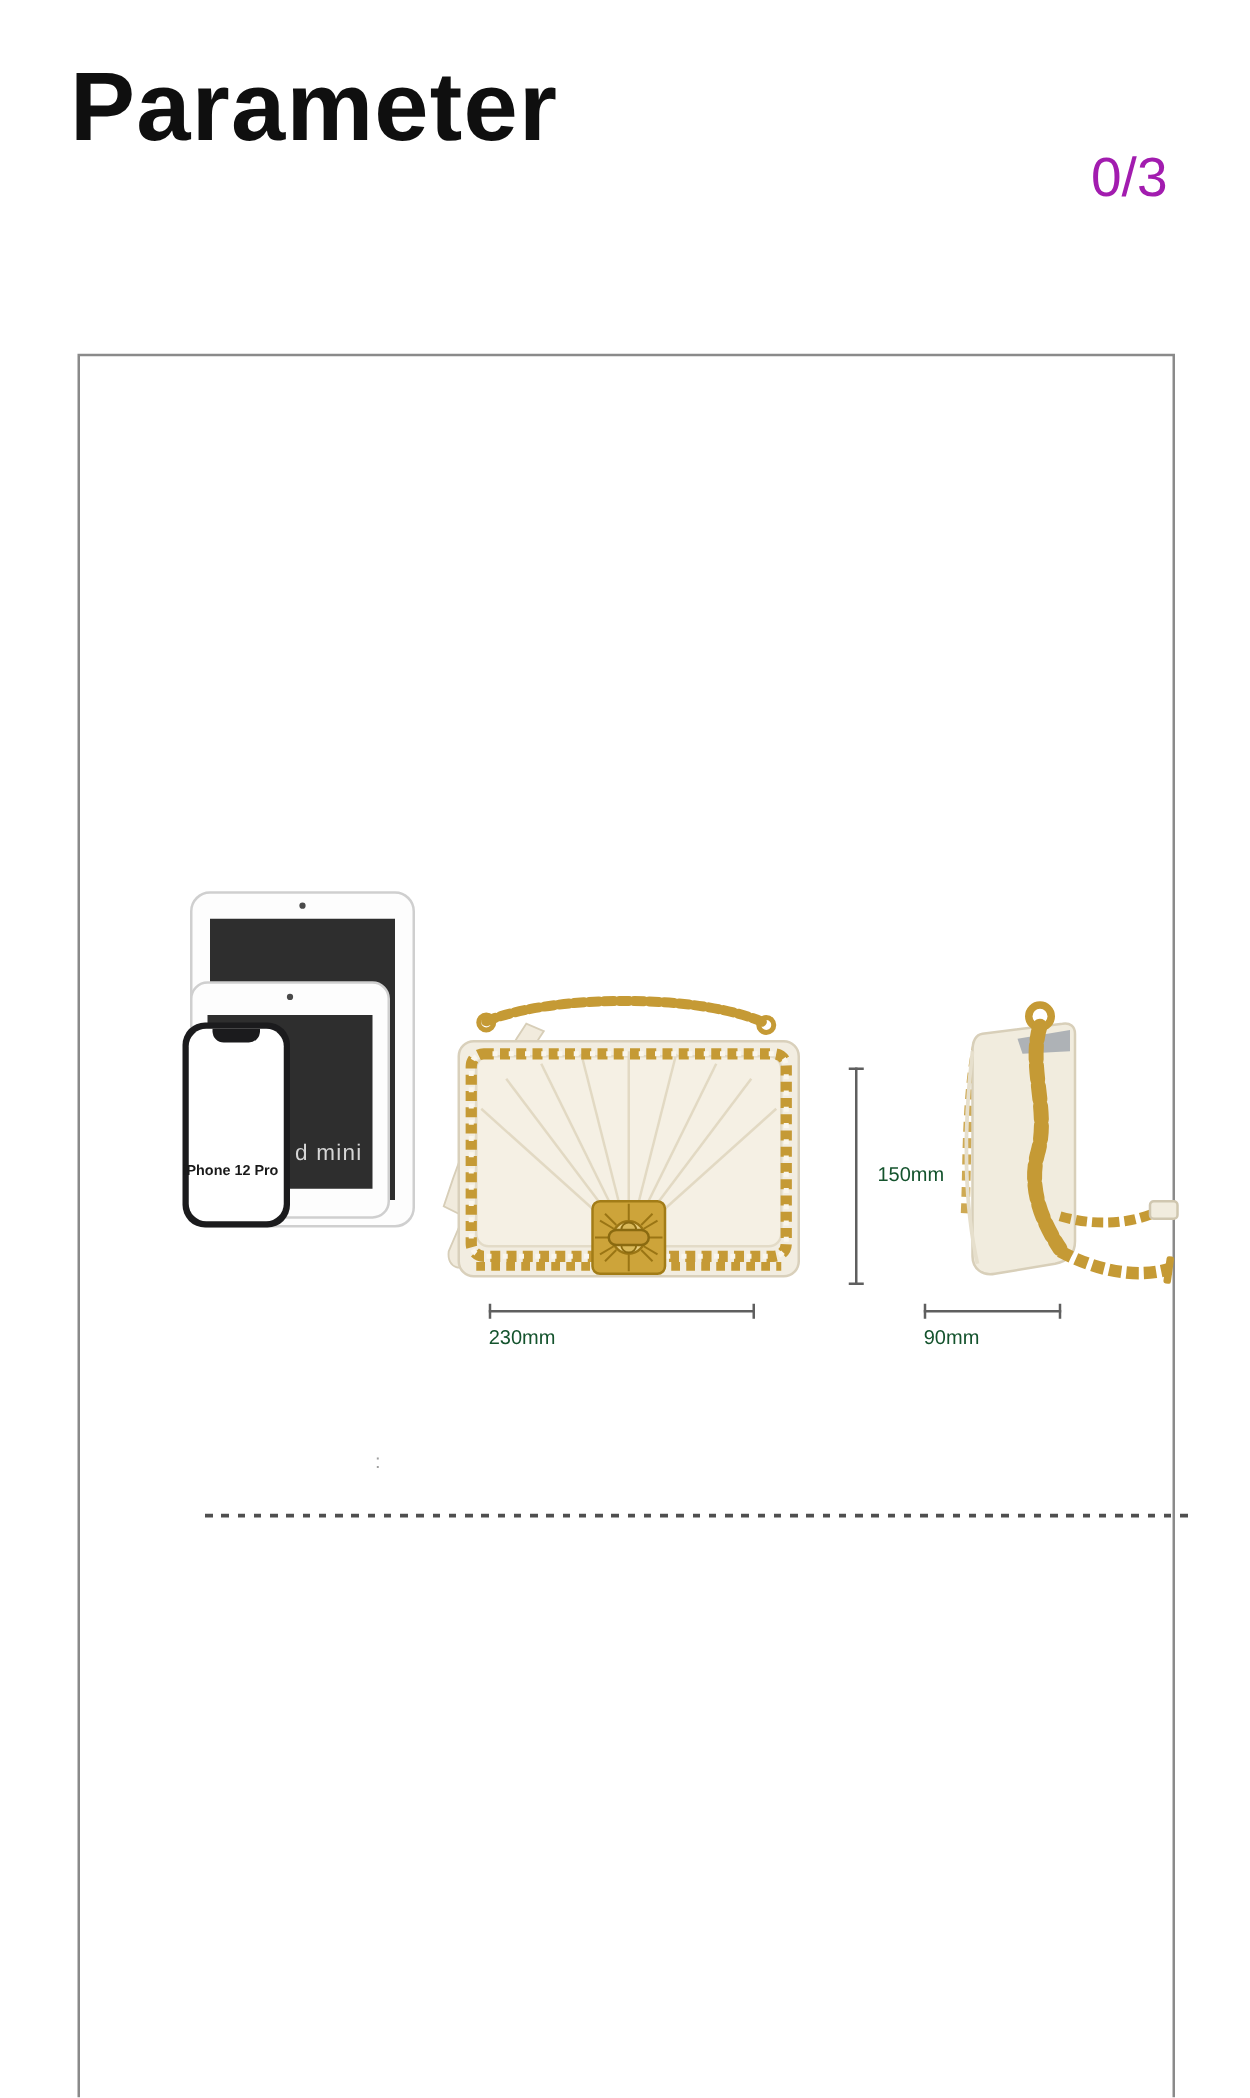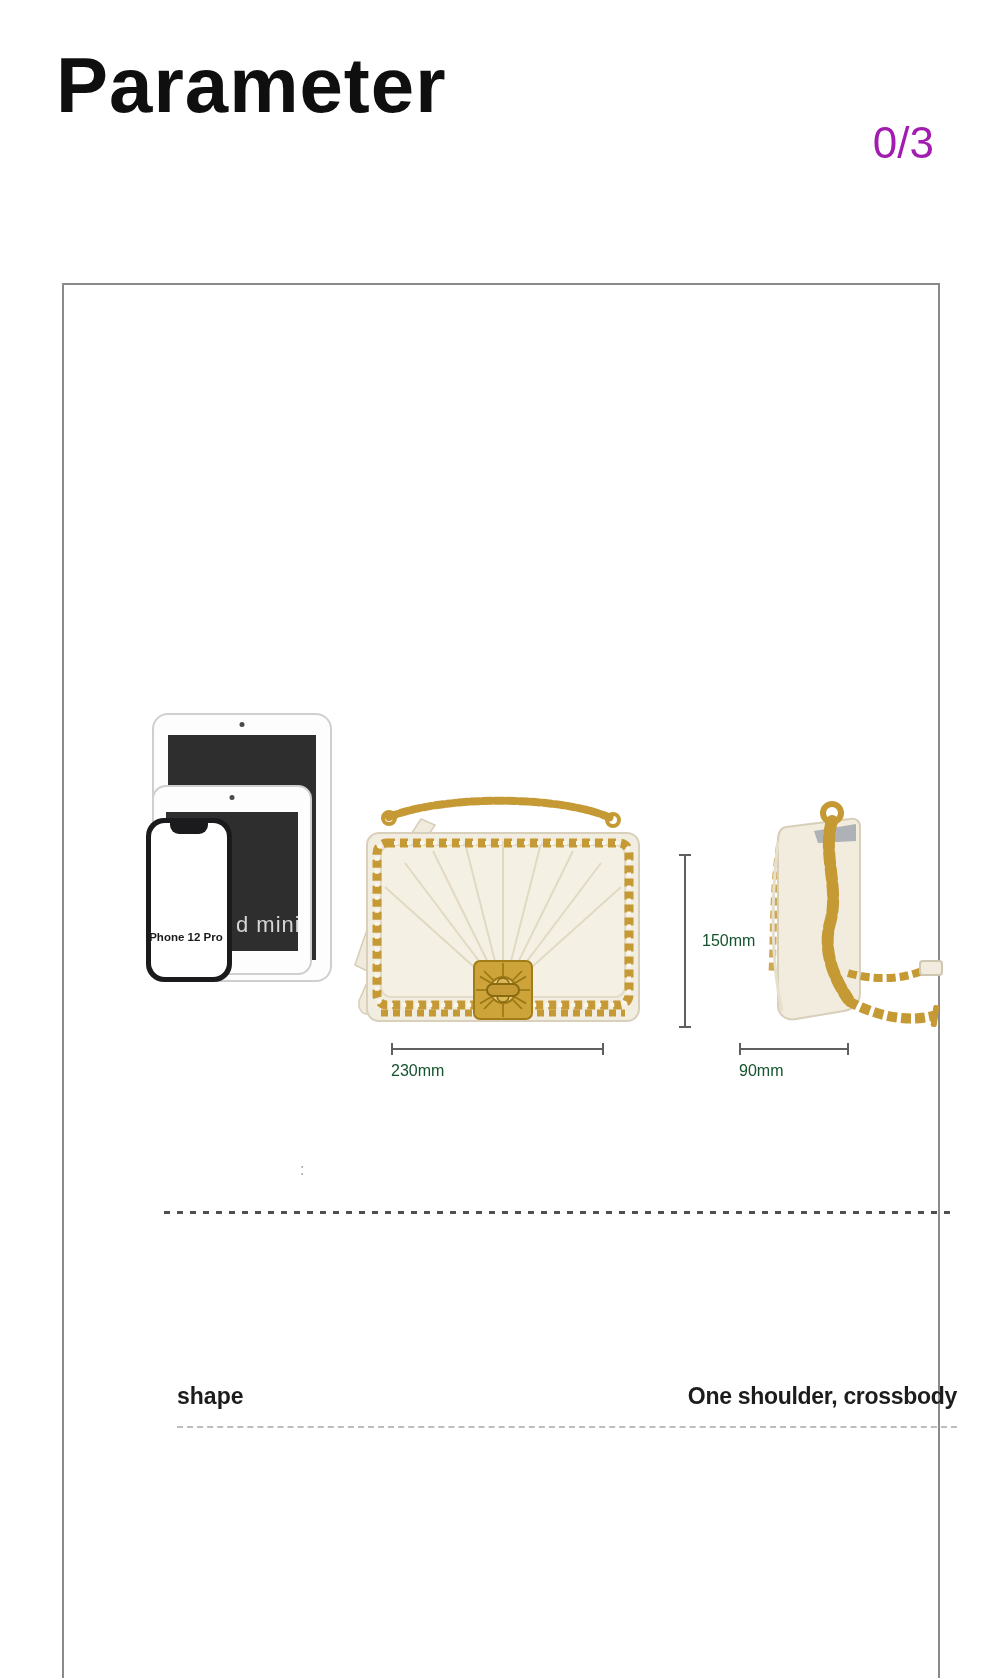--- a/index.html
+++ b/index.html
@@ -35,21 +35,21 @@
     background:#1b1b1d; border-radius:18px;
   }
   .iphone .iphone-screen {
     position:absolute; inset:5px; background:#ffffff; border-radius:14px;
   }
   .iphone .notch {
     position:absolute; top:5px; left:50%; transform:translateX(-50%);
     width:38px; height:11px; background:#1b1b1d; border-radius:0 0 9px 9px;
   }
   .ipad-mini-text {
-    position:absolute; left:172px; top:627px; font-size:22px; font-weight:400;
+    position:absolute; left:172px; top:627px; font-size:18px; font-weight:400;
     color:#d6d6d6; letter-spacing:1px;
   }
   .iphone-text {
     position:absolute; left:82px; top:646px; width:86px; text-align:left;
     font-size:11.5px; font-weight:700; color:#1a1a1a;
   }
   
   .bag-front { position:absolute; left:283px; top:506px; width:310px; height:255px; }
   .bag-side  { position:absolute; left:688px; top:512px; width:200px; height:245px; }
   
@@ -189,21 +189,17 @@
     <div class="dim-label center" style="left:327px; top:772px; width:213px;">230mm</div>
 
     <div class="dim-h" style="left:675px; top:763px; width:110px;"></div>
     <div class="dim-label center" style="left:675px; top:772px; width:110px;">90mm</div>
 
     <div class="stray">:</div>
 
     <div class="dark-dash" style="top:926px;"></div>
 
     <div class="specs">
-      <div class="spec-row">
-        <span class="spec-label">shape</span>
-        <span class="spec-value">One shoulder, crossbody</span>
-      </div>
 
     </div>
 
   </div>
 </div>
 
 </body></html>

